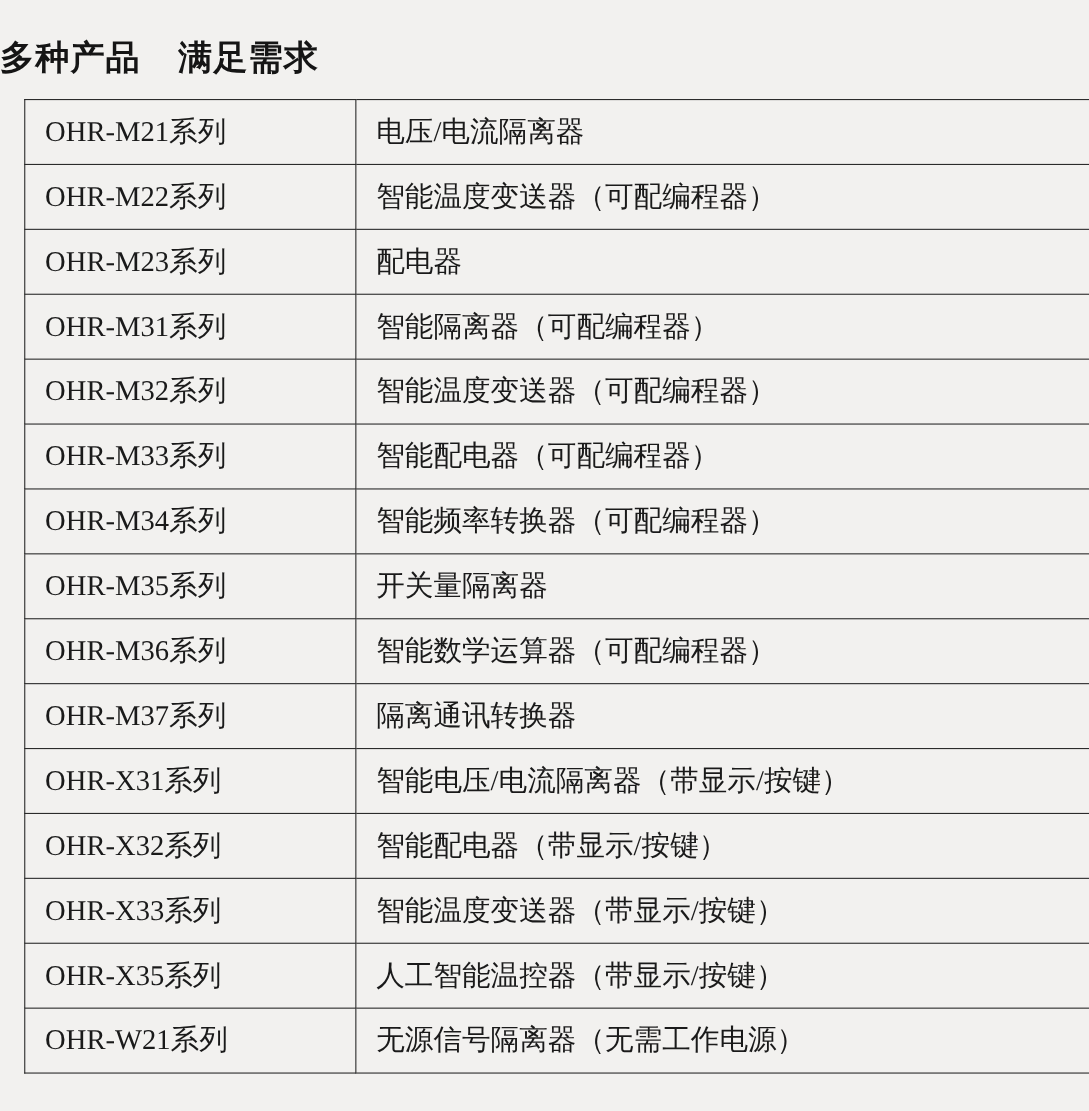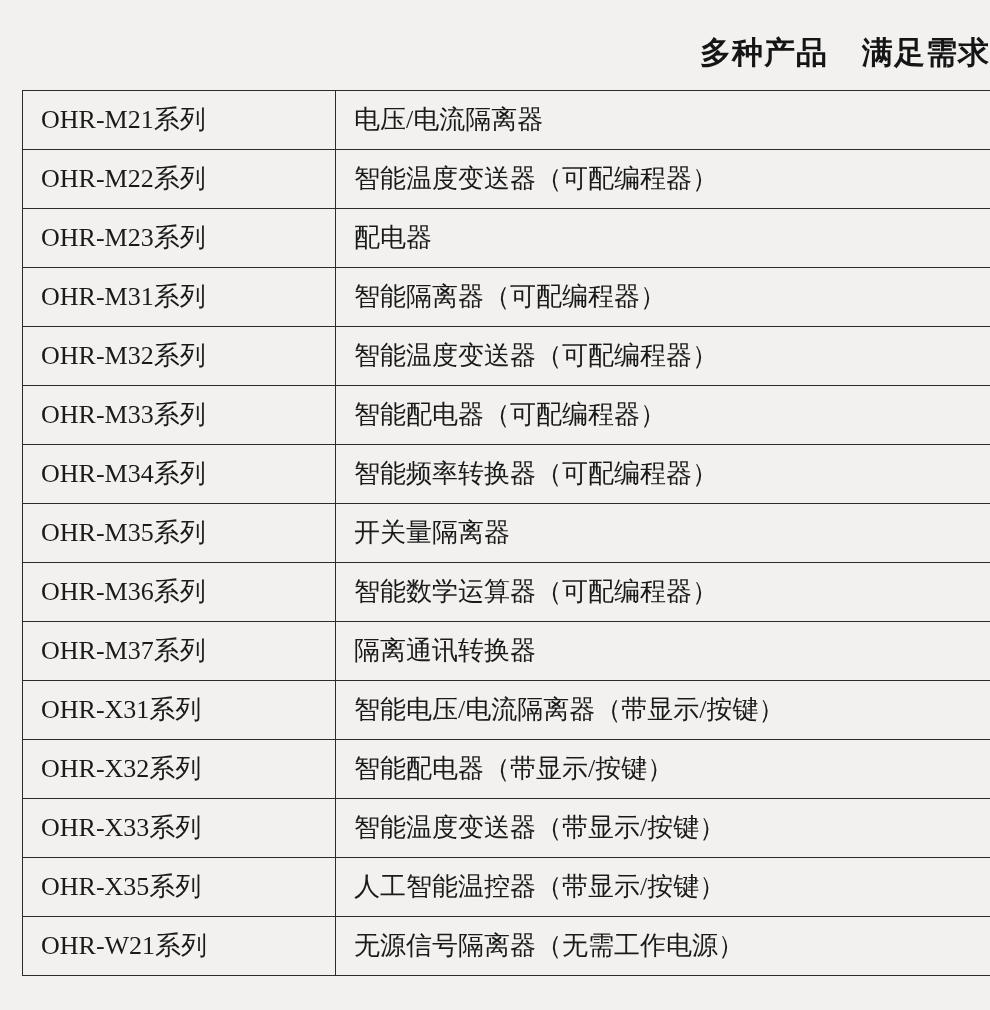--- a/index.html
+++ b/index.html
@@ -15,21 +15,21 @@
     overflow: hidden;
   }
   .page {
     width: 990px;
     height: 1010px;
     box-sizing: border-box;
     padding: 0;
     position: relative;
   }
   .title {
-    text-align: right;
+    text-align: left;
     font-size: 31px;
     font-weight: bold;
     letter-spacing: 1px;
     padding-top: 32px;
     padding-bottom: 16px;
     color: #151515;
     font-family: "Liberation Sans", "DejaVu Sans", sans-serif;
   }
   .title .gap {
     display: inline-block;
@@ -40,21 +40,21 @@
   }
   table.product-table {
     width: 946px;
     border-collapse: collapse;
     table-layout: fixed;
     background: #f2f1ef;
   }
   table.product-table td {
     border: 1.5px solid #2b2b2b;
     height: 58px;
-    padding: 0 16px 0 18px;
+    padding: 0 4px 0 18px;
     font-size: 26px;
     line-height: 1.1;
     vertical-align: middle;
     white-space: nowrap;
     overflow: hidden;
   }
   td.col-model {
     width: 278px;
     letter-spacing: 0px;
   }

